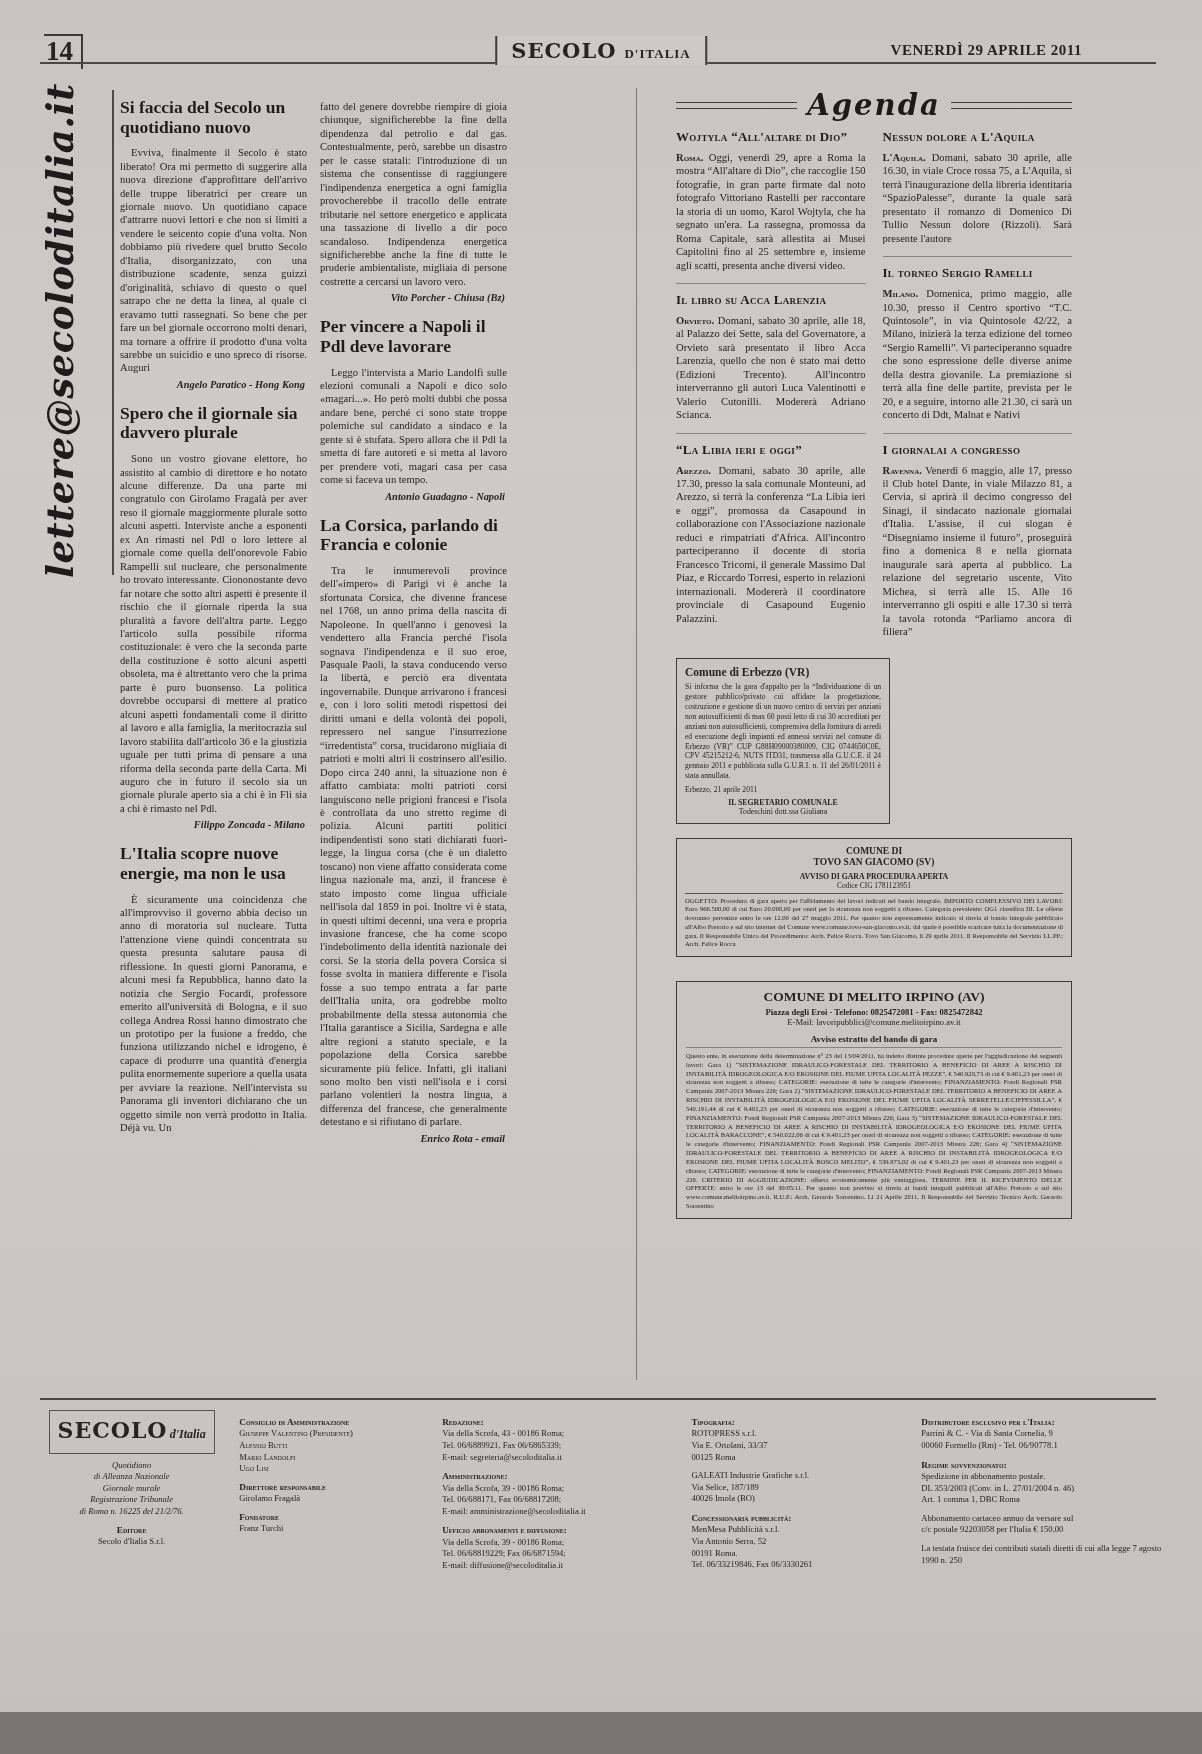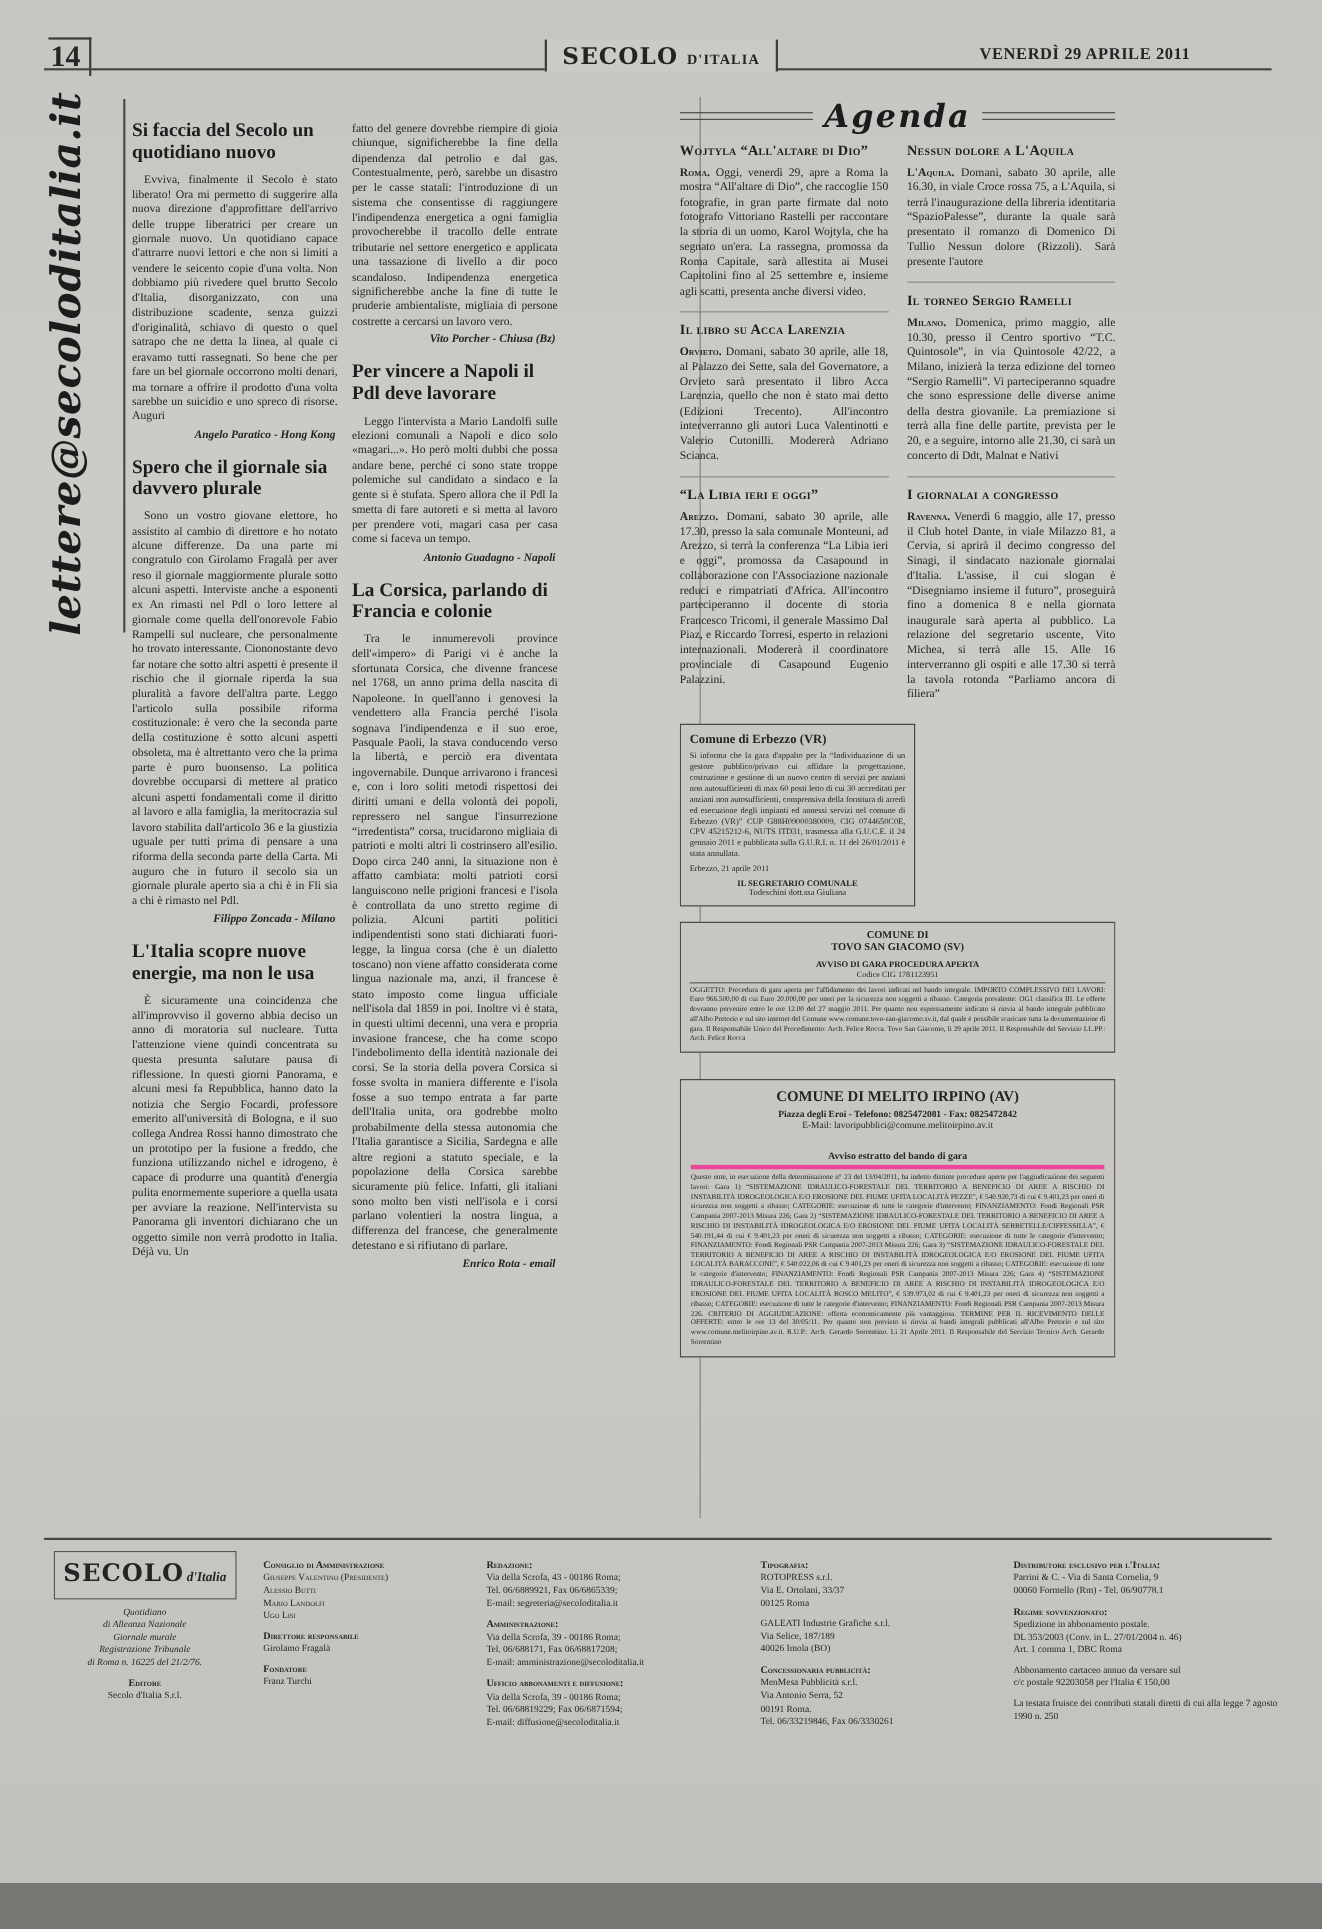--- a/index.html
+++ b/index.html
@@ -19,27 +19,27 @@
   .masthead .m2 { font-weight:bold; font-size:13px; letter-spacing:1px; margin-left:4px; }
   .issue-date { position:absolute; right:120px; top:42px; font-size:15px; font-weight:bold; letter-spacing:0.5px; }
   
   .vertical-title { position:absolute; left:38px; top:578px; width:495px;
     transform:rotate(-90deg); transform-origin:0 0;
     font-style:italic; font-weight:bold; font-size:37px; color:#1c1c1c;
     font-family:"DejaVu Serif", serif; letter-spacing:0.5px; }
   .left-rule { position:absolute; left:112px; top:90px; height:485px; border-left:2px solid #4a4a47; }
   .mid-rule { position:absolute; left:636px; top:88px; height:1292px; border-left:1px solid #7c7b78; }
   
-  .col { position:absolute; top:99px; width:187px; height:1300px; overflow:hidden; }
+  .col { position:absolute; top:88px; width:187px; height:1300px; overflow:hidden; }
   .col1 { left:120px; } .col2 { left:320px; }
   .letter-title { font-size:17.5px; font-weight:bold; line-height:1.12; margin:10px 0 9px; color:#1d1d1d; }
   .letter-body { font-size:10.6px; line-height:1.27; text-align:justify; text-indent:11px; hyphens:auto; }
   .letter-sig { font-size:10.4px; font-weight:bold; font-style:italic; text-align:right; margin:4px 2px 14px 0; }
   
-  .agenda { position:absolute; left:618px; top:88px; width:396px; height:1292px; overflow:hidden; }
+  .agenda { position:absolute; left:676px; top:88px; width:396px; height:1292px; overflow:hidden; }
   .agenda-header { display:flex; align-items:center; gap:10px; margin-bottom:8px; }
   .agenda-header .dline { flex:1; height:5px; border-top:1px solid #3f3f3c; border-bottom:1px solid #3f3f3c; }
   .agenda-title { font-family:"DejaVu Serif", serif; font-style:italic; font-weight:bold;
     font-size:29px; letter-spacing:2px; color:#1b1b1b; }
   .agenda-cols { display:flex; gap:17px; }
   .agenda-col { width:190px; }
   .event + .event { border-top:1px solid #85847f; margin-top:11px; padding-top:9px; }
   .event-title { font-weight:bold; font-size:13px; font-variant:small-caps; letter-spacing:0.3px;
     line-height:1.15; margin-bottom:6px; color:#1c1c1c; }
   .event-body { font-size:10.6px; line-height:1.27; text-align:justify; hyphens:auto; }
@@ -55,21 +55,21 @@
   .erbezzo-sig2 { font-size:7.8px; text-align:center; }
   .tovo { flex:1; }
   .tovo-t1, .tovo-t2 { font-weight:bold; font-size:9.5px; text-align:center; line-height:1.2; }
   .tovo-sub { font-size:7.8px; font-weight:bold; text-align:center; margin-top:3px; }
   .tovo-cig { font-size:7.4px; text-align:center; border-bottom:1px solid #55544f; padding-bottom:3px; margin-bottom:3px; }
   .tovo-body { font-size:6.6px; line-height:1.32; text-align:justify; }
   .melito { margin-top:24px; width:396px; box-sizing:border-box; border:1px solid #3c3c39; background:#c7c6c2; padding:7px 9px; }
   .melito-title { font-weight:bold; font-size:13.5px; text-align:center; }
   .melito-contacts { font-size:8.6px; font-weight:bold; text-align:center; margin-top:2px; }
   .melito-email { font-size:8.6px; text-align:center; }
-  .melito-sub { font-size:9px; font-weight:bold; text-align:center; margin:19px 0 4px; border-bottom:4px solid #ec4899; padding-bottom:3px; }
+  .melito-sub { font-size:9px; font-weight:bold; text-align:center; margin:7px 0 4px; border-bottom:1px solid #ec4899; padding-bottom:3px; }
   .melito-body { font-size:6.6px; line-height:1.34; text-align:justify; }
   
   .footer-rule { position:absolute; left:40px; right:46px; top:1398px; border-top:2px solid #474744; }
   .footer { position:absolute; left:44px; top:1410px; width:1118px; display:flex; gap:20px; }
   .fcol { font-size:8.6px; line-height:1.35; }
   .fcol1 { width:182px; text-align:center; }
   .fcol2 { width:190px; } .fcol3 { width:238px; } .fcol4 { width:218px; } .fcol5 { width:250px; }
   .logo-box { border:1px solid #55544f; padding:5px 8px 7px; display:inline-block; margin-bottom:6px; }
   .logo-main { font-family:"DejaVu Serif", serif; font-weight:bold; font-size:22px; letter-spacing:1px; }
   .logo-sub { font-style:italic; font-weight:bold; font-size:12px; }

